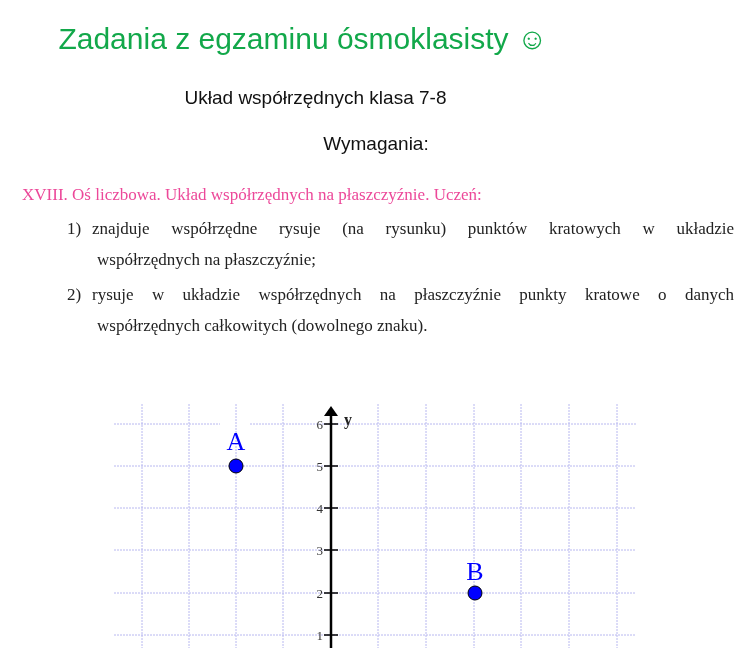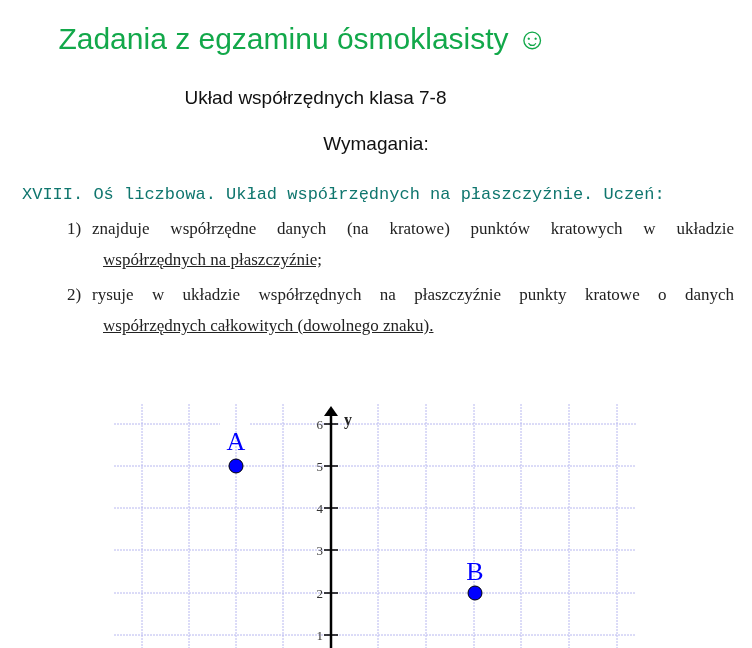--- a/index.html
+++ b/index.html
@@ -1,40 +1,40 @@
 <!DOCTYPE html>
 <html><head>
 <meta charset="utf-8">
 <style>
   html, body { margin:0; padding:0; background:#ffffff; }
   body { width:752px; height:648px; overflow:hidden; position:relative; font-family:"DejaVu Sans", sans-serif; }
   .title { position:absolute; left:0; width:606px; top:22px; text-align:center; font-family:"Liberation Sans", sans-serif; font-size:30px; color:#12a84a; }
   .subtitle { position:absolute; left:0; width:631px; top:87px; text-align:center; font-family:"Liberation Sans", sans-serif; font-size:19px; color:#111; }
   .req { position:absolute; left:0; width:752px; top:133px; text-align:center; font-family:"Liberation Sans", sans-serif; font-size:19px; color:#111; }
-  .section { position:absolute; left:22px; top:185px; font-family:Liberation Mono, monospace; font-size:17px; color:#0f766e; }
+  .section { position:absolute; left:22px; top:185px; font-family:Liberation Serif, serif; font-size:17px; color:#ec4899; }
   .item { position:absolute; left:67px; width:667px; font-family:"Liberation Serif", serif; font-size:17px; color:#222; }
   .item .num { position:absolute; left:0; }
   .item .line1 { position:absolute; left:25px; width:642px; text-align:justify; text-align-last:justify; }
-  .item .line2 { position:absolute; left:36px; top:31px;text-decoration:underline; }
+  .item .line2 { position:absolute; left:30px; top:31px; }
   .item1 { top:219px; }
   .item2 { top:285px; }
   svg.chart { position:absolute; left:0; top:395px; }
 </style>
 </head>
 <body>
 
 <div class="title">Zadania z egzaminu ósmoklasisty ☺</div>
 <div class="subtitle">Układ współrzędnych klasa 7-8</div>
 <div class="req">Wymagania:</div>
 
 <div class="section">XVIII. Oś liczbowa. Układ współrzędnych na płaszczyźnie. Uczeń:</div>
 
 <div class="item item1">
   <span class="num">1)</span>
-  <span class="line1">znajduje współrzędne danych (na kratowe) punktów kratowych w układzie</span>
+  <span class="line1">znajduje współrzędne rysuje (na rysunku) punktów kratowych w układzie</span>
   <span class="line2">współrzędnych na płaszczyźnie;</span>
 </div>
 <div class="item item2">
   <span class="num">2)</span>
   <span class="line1">rysuje w układzie współrzędnych na płaszczyźnie punkty kratowe o danych</span>
   <span class="line2">współrzędnych całkowitych (dowolnego znaku).</span>
 </div>
 
 <svg class="chart" width="752" height="253" viewBox="0 395 752 253" xmlns="http://www.w3.org/2000/svg">
   <g stroke="#b8b8f0" stroke-width="1" stroke-dasharray="2,1">

